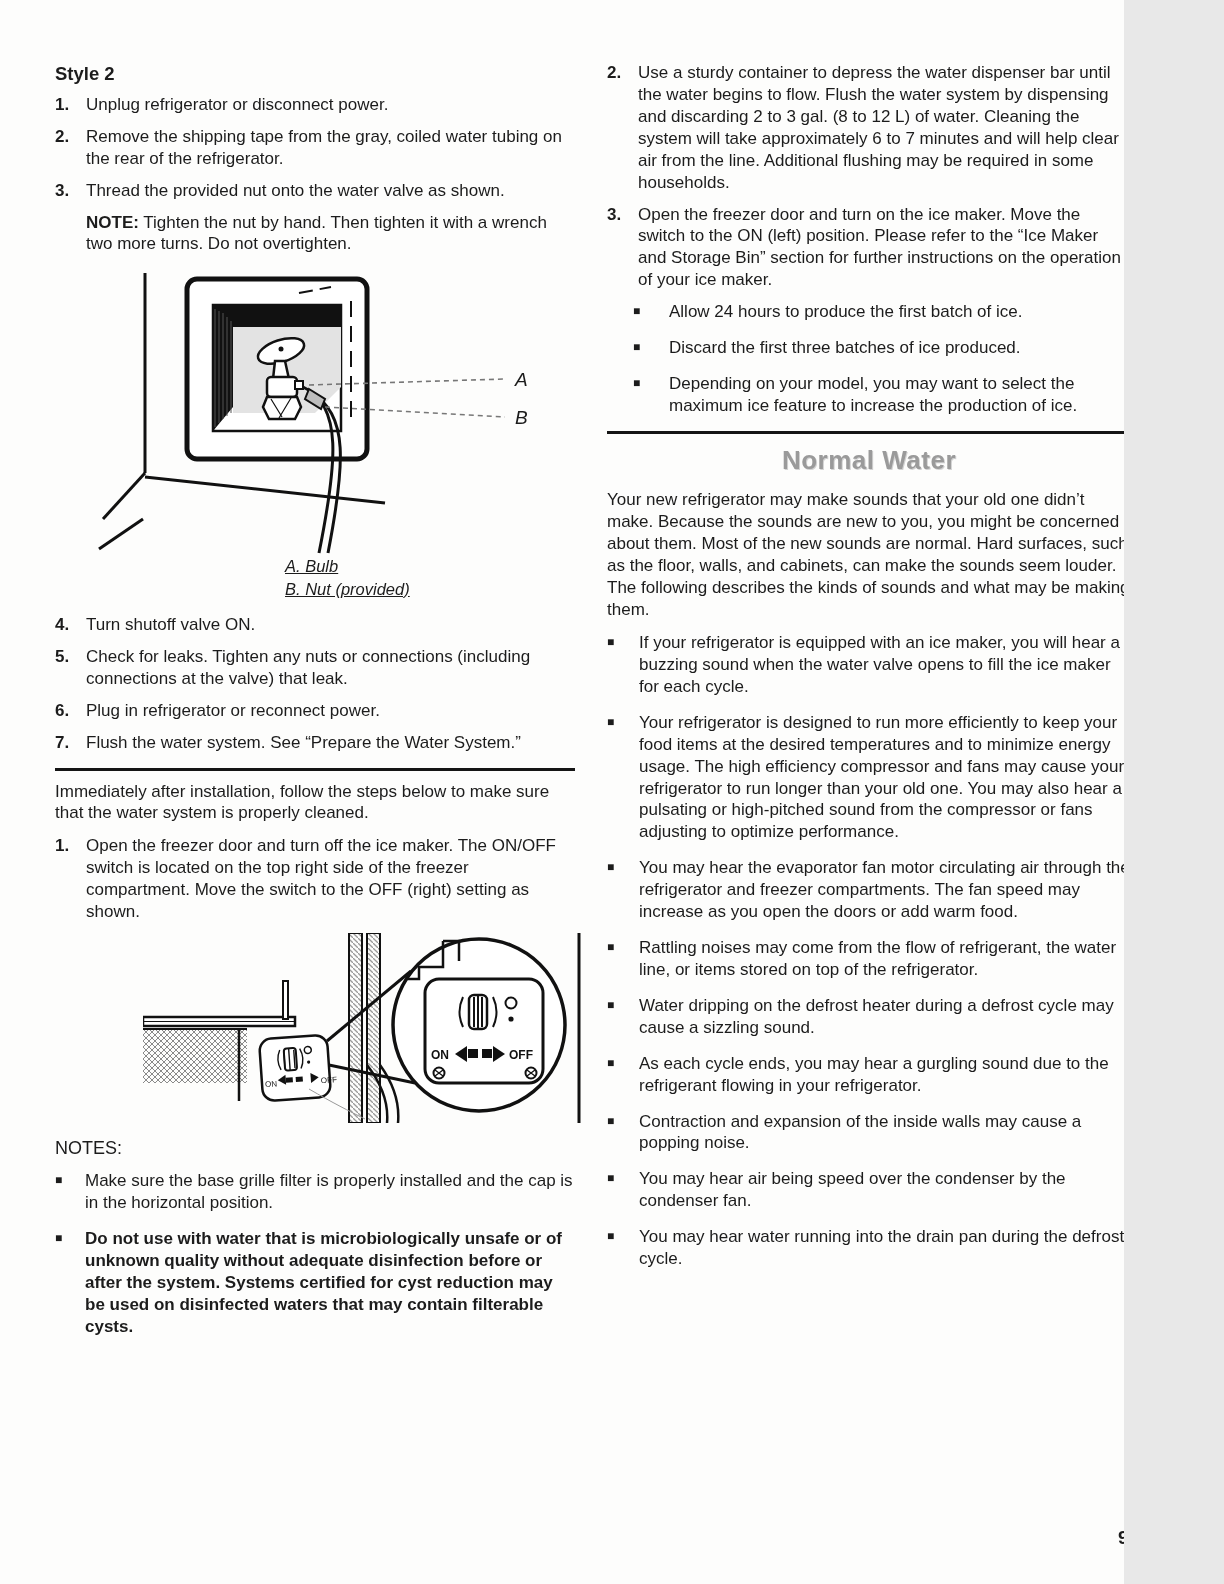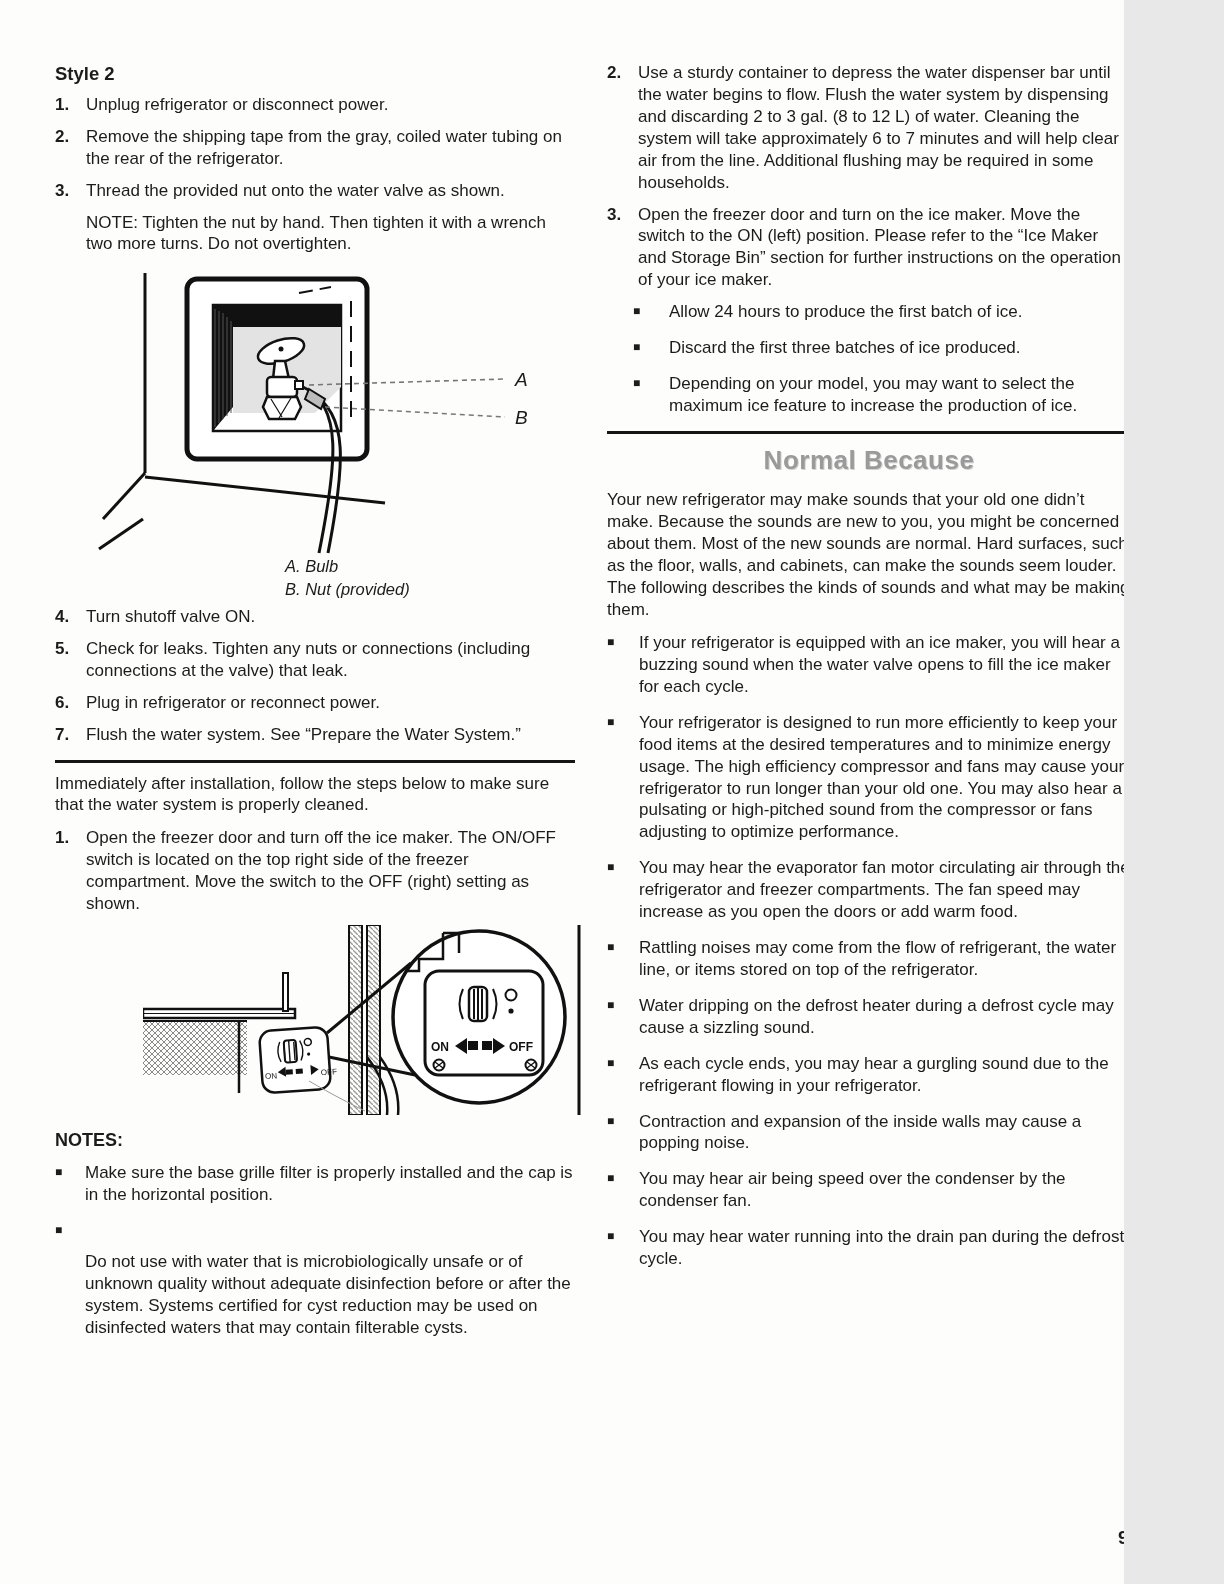--- a/index.html
+++ b/index.html
@@ -28,26 +28,26 @@
     color:#9a9a9a;letter-spacing:0.5px;margin:10px 0 12px 0;
     text-shadow:1px 1px 0 #d2d2d2;
   }
   .bullets .item{display:flex;margin:0 0 14px 0;}
   .bullets .marker{flex:none;width:32px;font-size:12px;padding-top:3px;}
   .bullets .txt{flex:1;}
   .bullets.left-notes .marker{width:30px;}
   .sub-bullets{margin-left:26px;}
   .sub-bullets .item{display:flex;margin:0 0 14px 0;}
   .sub-bullets .marker{flex:none;width:36px;font-size:12px;padding-top:3px;}
-  .bold{font-weight:normal;margin-top:31px;}
+  .bold{font-weight:bold;}
   .fig{display:block;}
   .fig1-wrap{margin:4px 0 6px 30px;}
-  .fig1-caption{margin:-2px 0 6px 200px;font-style:italic;font-size:16.5px;line-height:1.35;}
+  .fig1-caption{margin:-2px 0 14px 200px;font-style:italic;font-size:16.5px;line-height:1.35;text-decoration:underline;}
   .fig2-wrap{margin:8px 0 14px 88px;}
-  .notes-head{font-weight:bold;font-size:18px;margin:4px 0 10px 0;}
+  .notes-head{font-weight:normal;font-size:18px;margin:4px 0 10px 0;}
   .vertical-label{
     position:absolute;left:1146px;top:566px;height:250px;
     writing-mode:vertical-rl;text-orientation:mixed;
     font-weight:bold;font-size:27px;letter-spacing:4px;
     color:#8f8f8f;text-shadow:1px 1px 0 #cfcfcf;
   }
   .page-num{position:absolute;left:1118px;top:1526px;font-weight:bold;font-size:19px;}
   svg text{font-family:"Liberation Sans", sans-serif;}
 </style>
 </head>
@@ -276,21 +276,21 @@
         <span class="txt">Discard the first three batches of ice produced.</span>
       </div>
       <div class="item">
         <span class="marker">■</span>
         <span class="txt">Depending on your model, you may want to select the maximum ice feature to increase the production of ice.</span>
       </div>
     </div>
 
     <hr class="rule">
 
-    <div class="section-head">Normal Because</div>
+    <div class="section-head">Normal Water</div>
 
     <p class="para">Your new refrigerator may make sounds that your old one didn’t make. Because the sounds are new to you, you might be concerned about them. Most of the new sounds are normal. Hard surfaces, such as the floor, walls, and cabinets, can make the sounds seem louder. The following describes the kinds of sounds and what may be making them.</p>
 
     <div class="bullets">
       <div class="item">
         <span class="marker">■</span>
         <span class="txt">If your refrigerator is equipped with an ice maker, you will hear a buzzing sound when the water valve opens to fill the ice maker for each cycle.</span>
       </div>
       <div class="item">
         <span class="marker">■</span>

